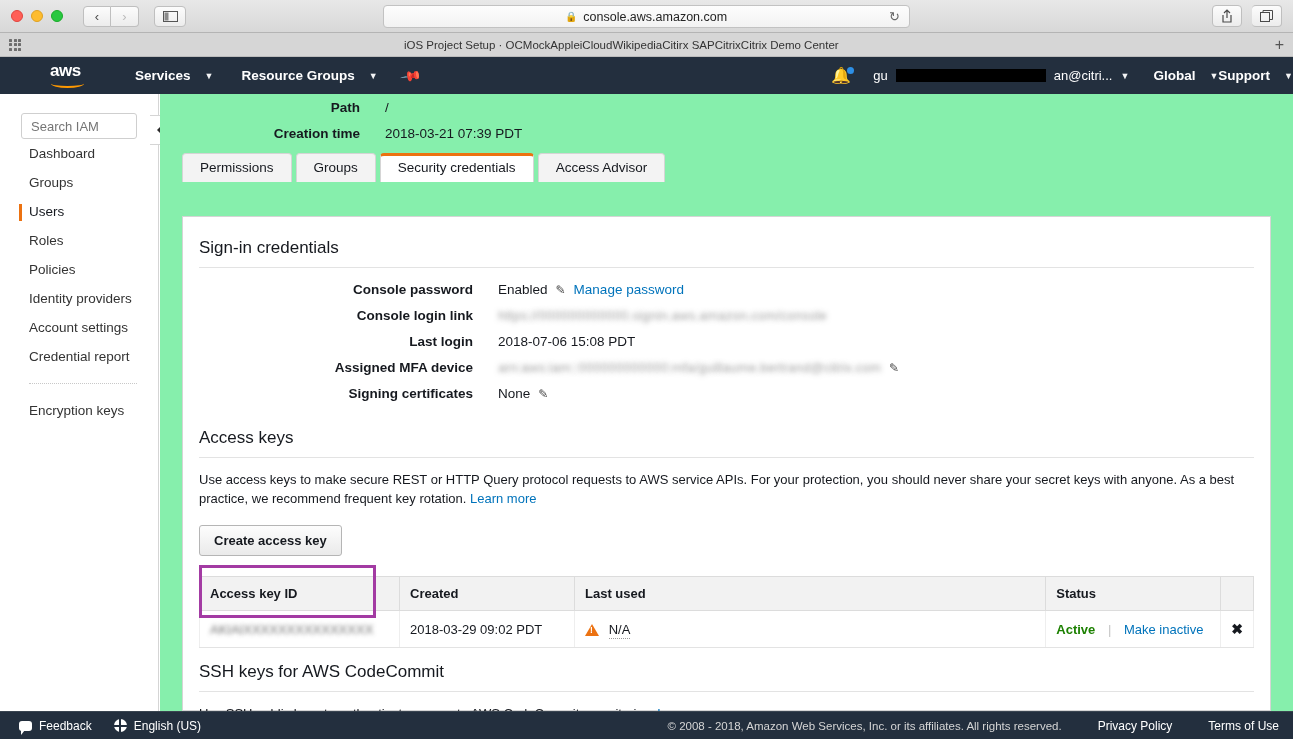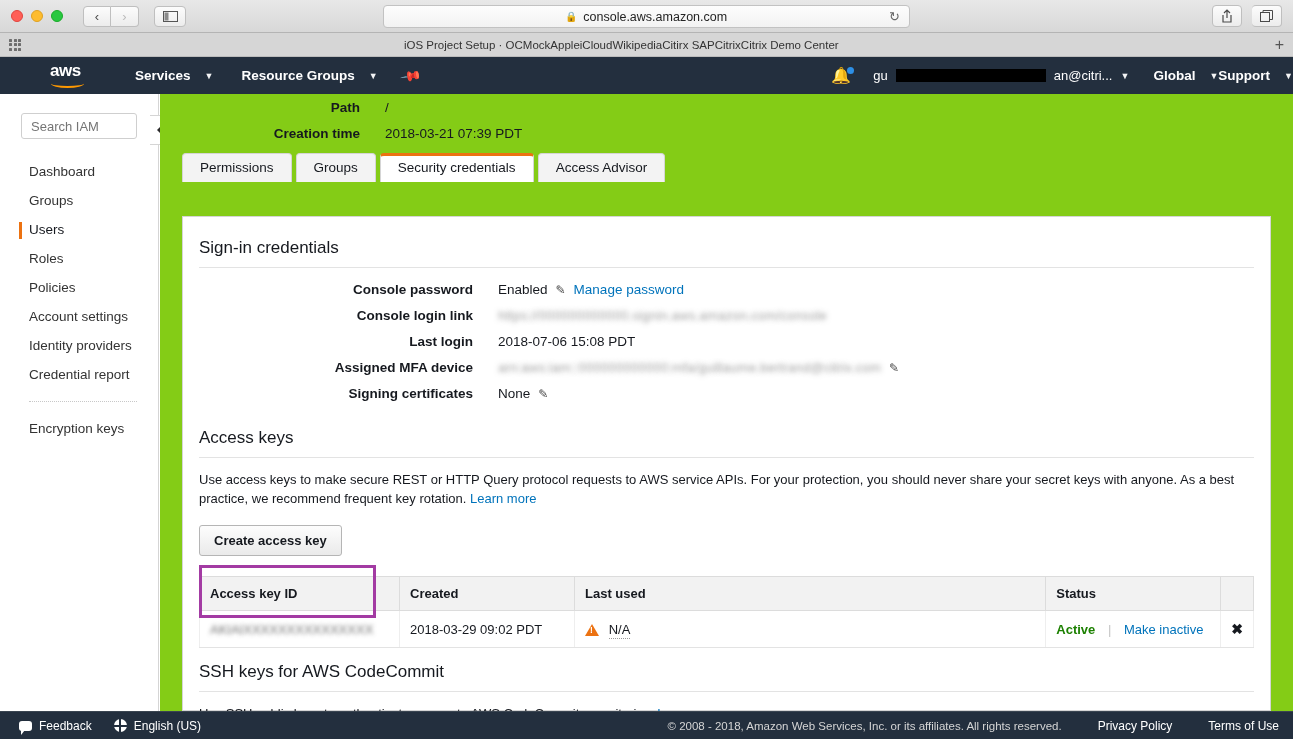--- a/index.html
+++ b/index.html
@@ -100,21 +100,21 @@
   .sidebar {
     position: absolute; top: 94px; left: 0; width: 159px; height: 617px;
     background: #fff; border-right: 1px solid #d5d5d5;
   }
   .search-iam {
     margin: 19px 0 0 21px; width: 116px; height: 26px;
     border: 1px solid #cfcfcf; border-radius: 3px;
     font-size: 13px; color: #8a8a8a; padding-left: 9px;
     background: #fff; font-family: "Liberation Sans", sans-serif;
   }
-  .side-list { margin-top: 18px; }
+  .side-list { }
   .side-item {
     position: relative; padding: 7px 0 7px 29px;
     font-size: 13.5px; color: #333; cursor: pointer;
   }
   .side-item.active { font-weight: normal; color: #16191f; }
   .side-item.active::before {
     content:''; position: absolute; left: 19px; top: 7px;
     width: 3px; height: 17px; background: #ec7211;
   }
   .side-div { margin: 12px 21px 12px 29px; border-top: 1px dotted #c8c8c8; }
@@ -122,21 +122,21 @@
   .collapse-btn {
     position: absolute; left: 150px; top: 115px; width: 19px; height: 30px;
     background: #fff; border: 1px solid #d5d5d5; border-left: none;
     border-radius: 0 4px 4px 0;
     display: flex; align-items: center; justify-content: center;
   }
 
   
   .content {
     position: absolute; top: 94px; left: 160px; width: 1133px; height: 617px;
-    background: #84cc16; overflow: hidden;
+    background: #86efac; overflow: hidden;
   }
   .meta-rows { padding-top: 6px; }
   .meta-row { display: flex; font-size: 13.5px; margin-bottom: 11px; }
   .meta-label { width: 200px; text-align: right; font-weight: bold; color: #16191f; }
   .meta-value { margin-left: 25px; color: #16191f; }
 
   
   .tabs { position: relative; margin: 12px 0 0 22px; display: flex; height: 29px; }
   .tab {
     padding: 6px 17px 6px 17px; font-size: 13.5px; color: #16191f;
@@ -340,22 +340,22 @@
   </div>
 
   <div class="sidebar">
     <input class="search-iam" placeholder="Search IAM" style="">
     <div class="side-list">
       <div class="side-item"><span>Dashboard</span></div>
       <div class="side-item"><span>Groups</span></div>
       <div class="side-item active"><span>Users</span></div>
       <div class="side-item"><span>Roles</span></div>
       <div class="side-item"><span>Policies</span></div>
+      <div class="side-item"><span>Identity providers</span></div>
       <div class="side-item"><span>Account settings</span></div>
-      <div class="side-item"><span>Identity providers</span></div>
       <div class="side-item"><span>Credential report</span></div>
       <div class="side-div"></div>
       <div class="side-item"><span>Encryption keys</span></div>
     </div>
   </div>
   <div class="collapse-btn">
     <svg width="7" height="10" viewBox="0 0 7 10">
         <path d="M6 0 L1 5 L6 10 Z" fill="#2b2b2b"></path>
       </svg>
   </div>

